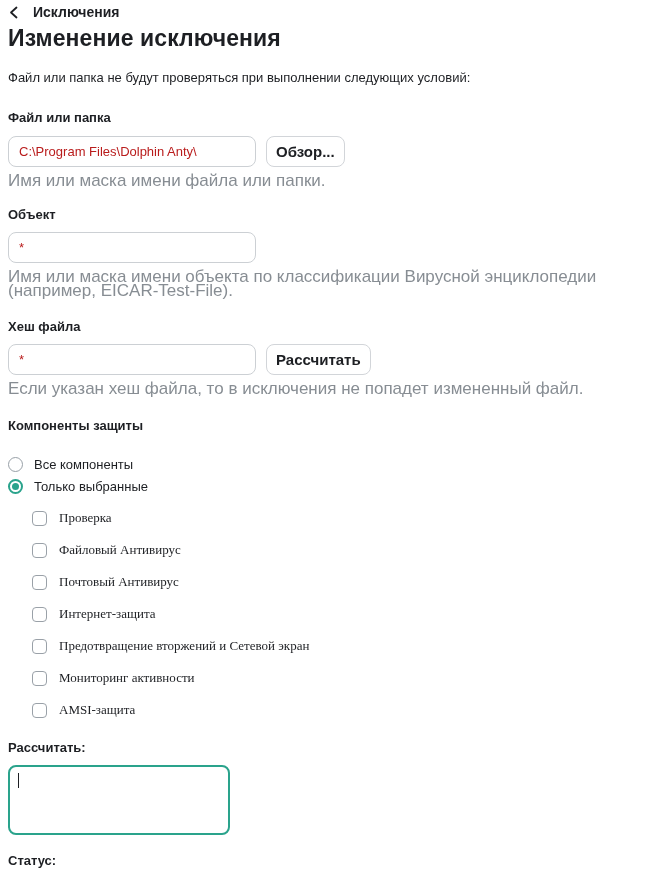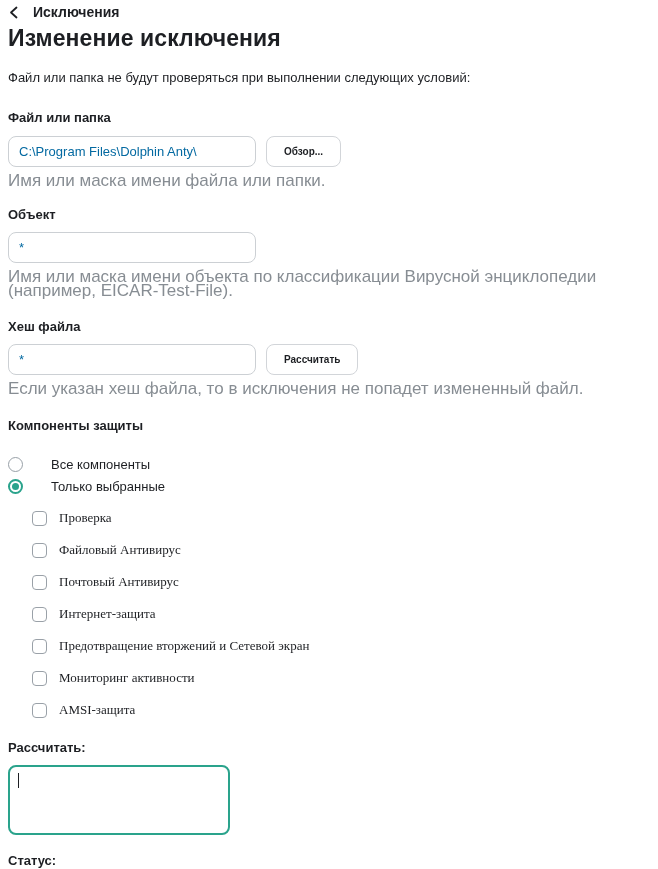--- a/index.html
+++ b/index.html
@@ -48,46 +48,46 @@
   .input-row.tight { margin-top: 9px; }
 
   input.text-field {
     width: 248px;
     height: 31px;
     border: 1px solid #ccd0d4;
     border-radius: 8px;
     padding: 0 10px;
     font-family: "Liberation Sans", sans-serif;
     font-size: 13px;
-    color: #0369a1;
+    color: #b91c1c;
     background: #fff;
     outline: none;
   }
 
   button.btn {
     height: 31px;
-    padding: 0 17px;
+    padding: 0 9px;
     background: #fff;
     border: 1px solid #d2d5d9;
     border-radius: 8px;
     font-family: "Liberation Sans", sans-serif;
-    font-size: 10px;
+    font-size: 15px;
     font-weight: bold;
     color: #1d1f23;
     cursor: pointer;
     text-align: center;
   }
 
   .hint { margin-top: 7px; font-size: 17px; line-height: 14px; color: #878d93; }
 
   
   .choice-row {
     display: flex;
     align-items: center;
-    gap: 28px;
+    gap: 11px;
     height: 16px;
     cursor: pointer;
     width: max-content;
   }
   .radio-row-1 { margin-top: 22px; }
   .radio-row-2 { margin-top: 6px; }
   .radio {
     width: 15px; height: 15px;
     border-radius: 50%;
     border: 1.5px solid #98a0a7;

